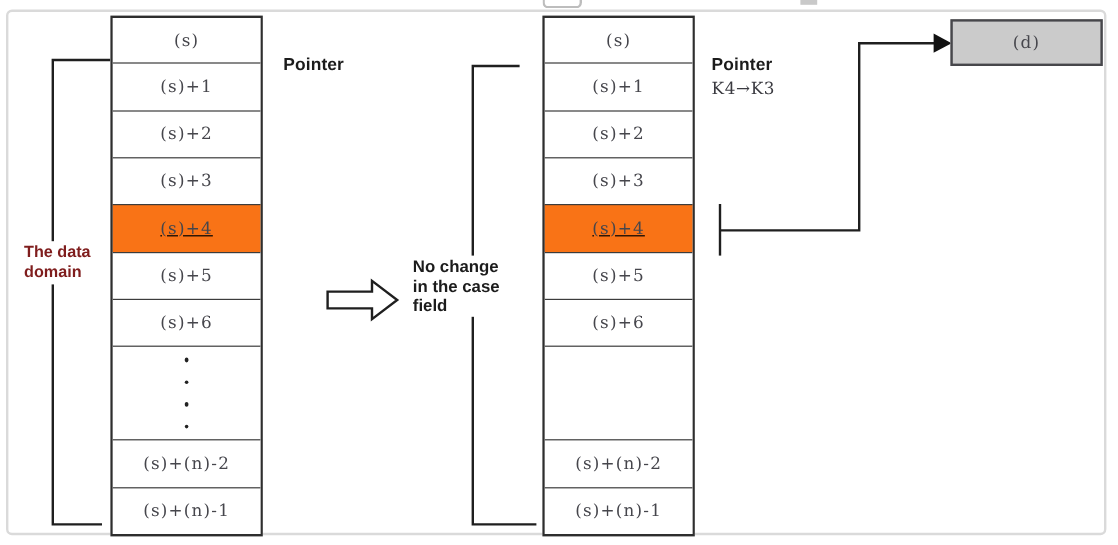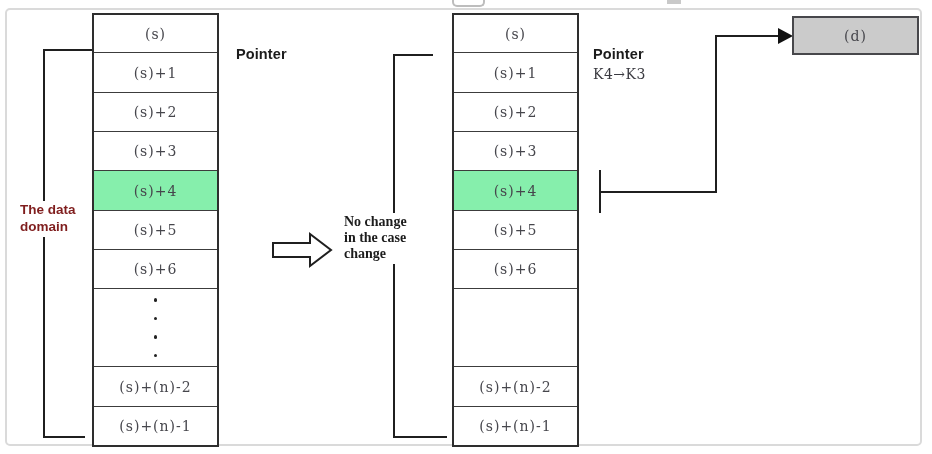--- a/index.html
+++ b/index.html
@@ -27,21 +27,21 @@
     position:absolute;top:13px;width:127px;border:2px solid #2e2e2e;
     background:#fff;box-sizing:border-box;z-index:2;
   }
   .stack.left{left:92px;}
   .stack.right{left:452px;}
   .row{
     display:flex;align-items:center;justify-content:center;
     border-top:1.5px solid #3c3c3c;box-sizing:border-box;background:#fff;
   }
   .row:first-child{border-top:none;}
-  .row.highlight{background:#86efac;}
+  .row.highlight{background:#f97316;text-decoration:underline;}
   .h37{height:37px}.h39{height:39px}.h40{height:40px}.h78{height:78px}
   .cell-label{
     font-family:"DejaVu Serif","Liberation Serif",serif;
     font-size:14px;letter-spacing:1px;color:#46464c;white-space:nowrap;
   }
   .dots{display:flex;flex-direction:column;align-items:center;gap:15px;}
   .dot{width:3.5px;height:3.5px;border-radius:50%;background:#222;}
   
   .hdr{
     position:absolute;z-index:3;font-size:14.5px;font-weight:600;color:#1c1c1c;
@@ -54,21 +54,21 @@
     font-size:14px;color:#3a3a40;letter-spacing:.5px;margin-top:2px;
   }
   #data-field-label{
     position:absolute;left:19px;top:201px;z-index:3;background:#fff;
     font-size:13.5px;font-weight:600;color:#7f1d1d;line-height:16.5px;
     padding:1px 4px 2px 1px;white-space:nowrap;
   }
   #no-change-label{
     position:absolute;left:343px;top:213px;z-index:3;background:#fff;
     font-size:14px;font-weight:600;color:#1c1c1c;line-height:16px;
-    padding:1px 3px 2px 1px;white-space:nowrap;font-family:Liberation Serif, serif;
+    padding:1px 3px 2px 1px;white-space:nowrap;
   }
   
   #dest-box{
     position:absolute;left:792px;top:16px;width:127px;height:39px;
     background:#cbcbcb;border:2px solid #47474b;box-sizing:border-box;
     display:flex;align-items:center;justify-content:center;z-index:2;
   }
 </style>
 </head>
 <body>
@@ -165,18 +165,18 @@
 </div>
 
 <div id="data-field-label">
   <div>The data</div>
   <div>domain</div>
 </div>
 
 <div id="no-change-label">
   <div>No change</div>
   <div>in the case</div>
-  <div>change</div>
+  <div>field</div>
 </div>
 
 <div id="dest-box">
   <span class="cell-label">(d)</span>
 </div>
 
 </body></html>

